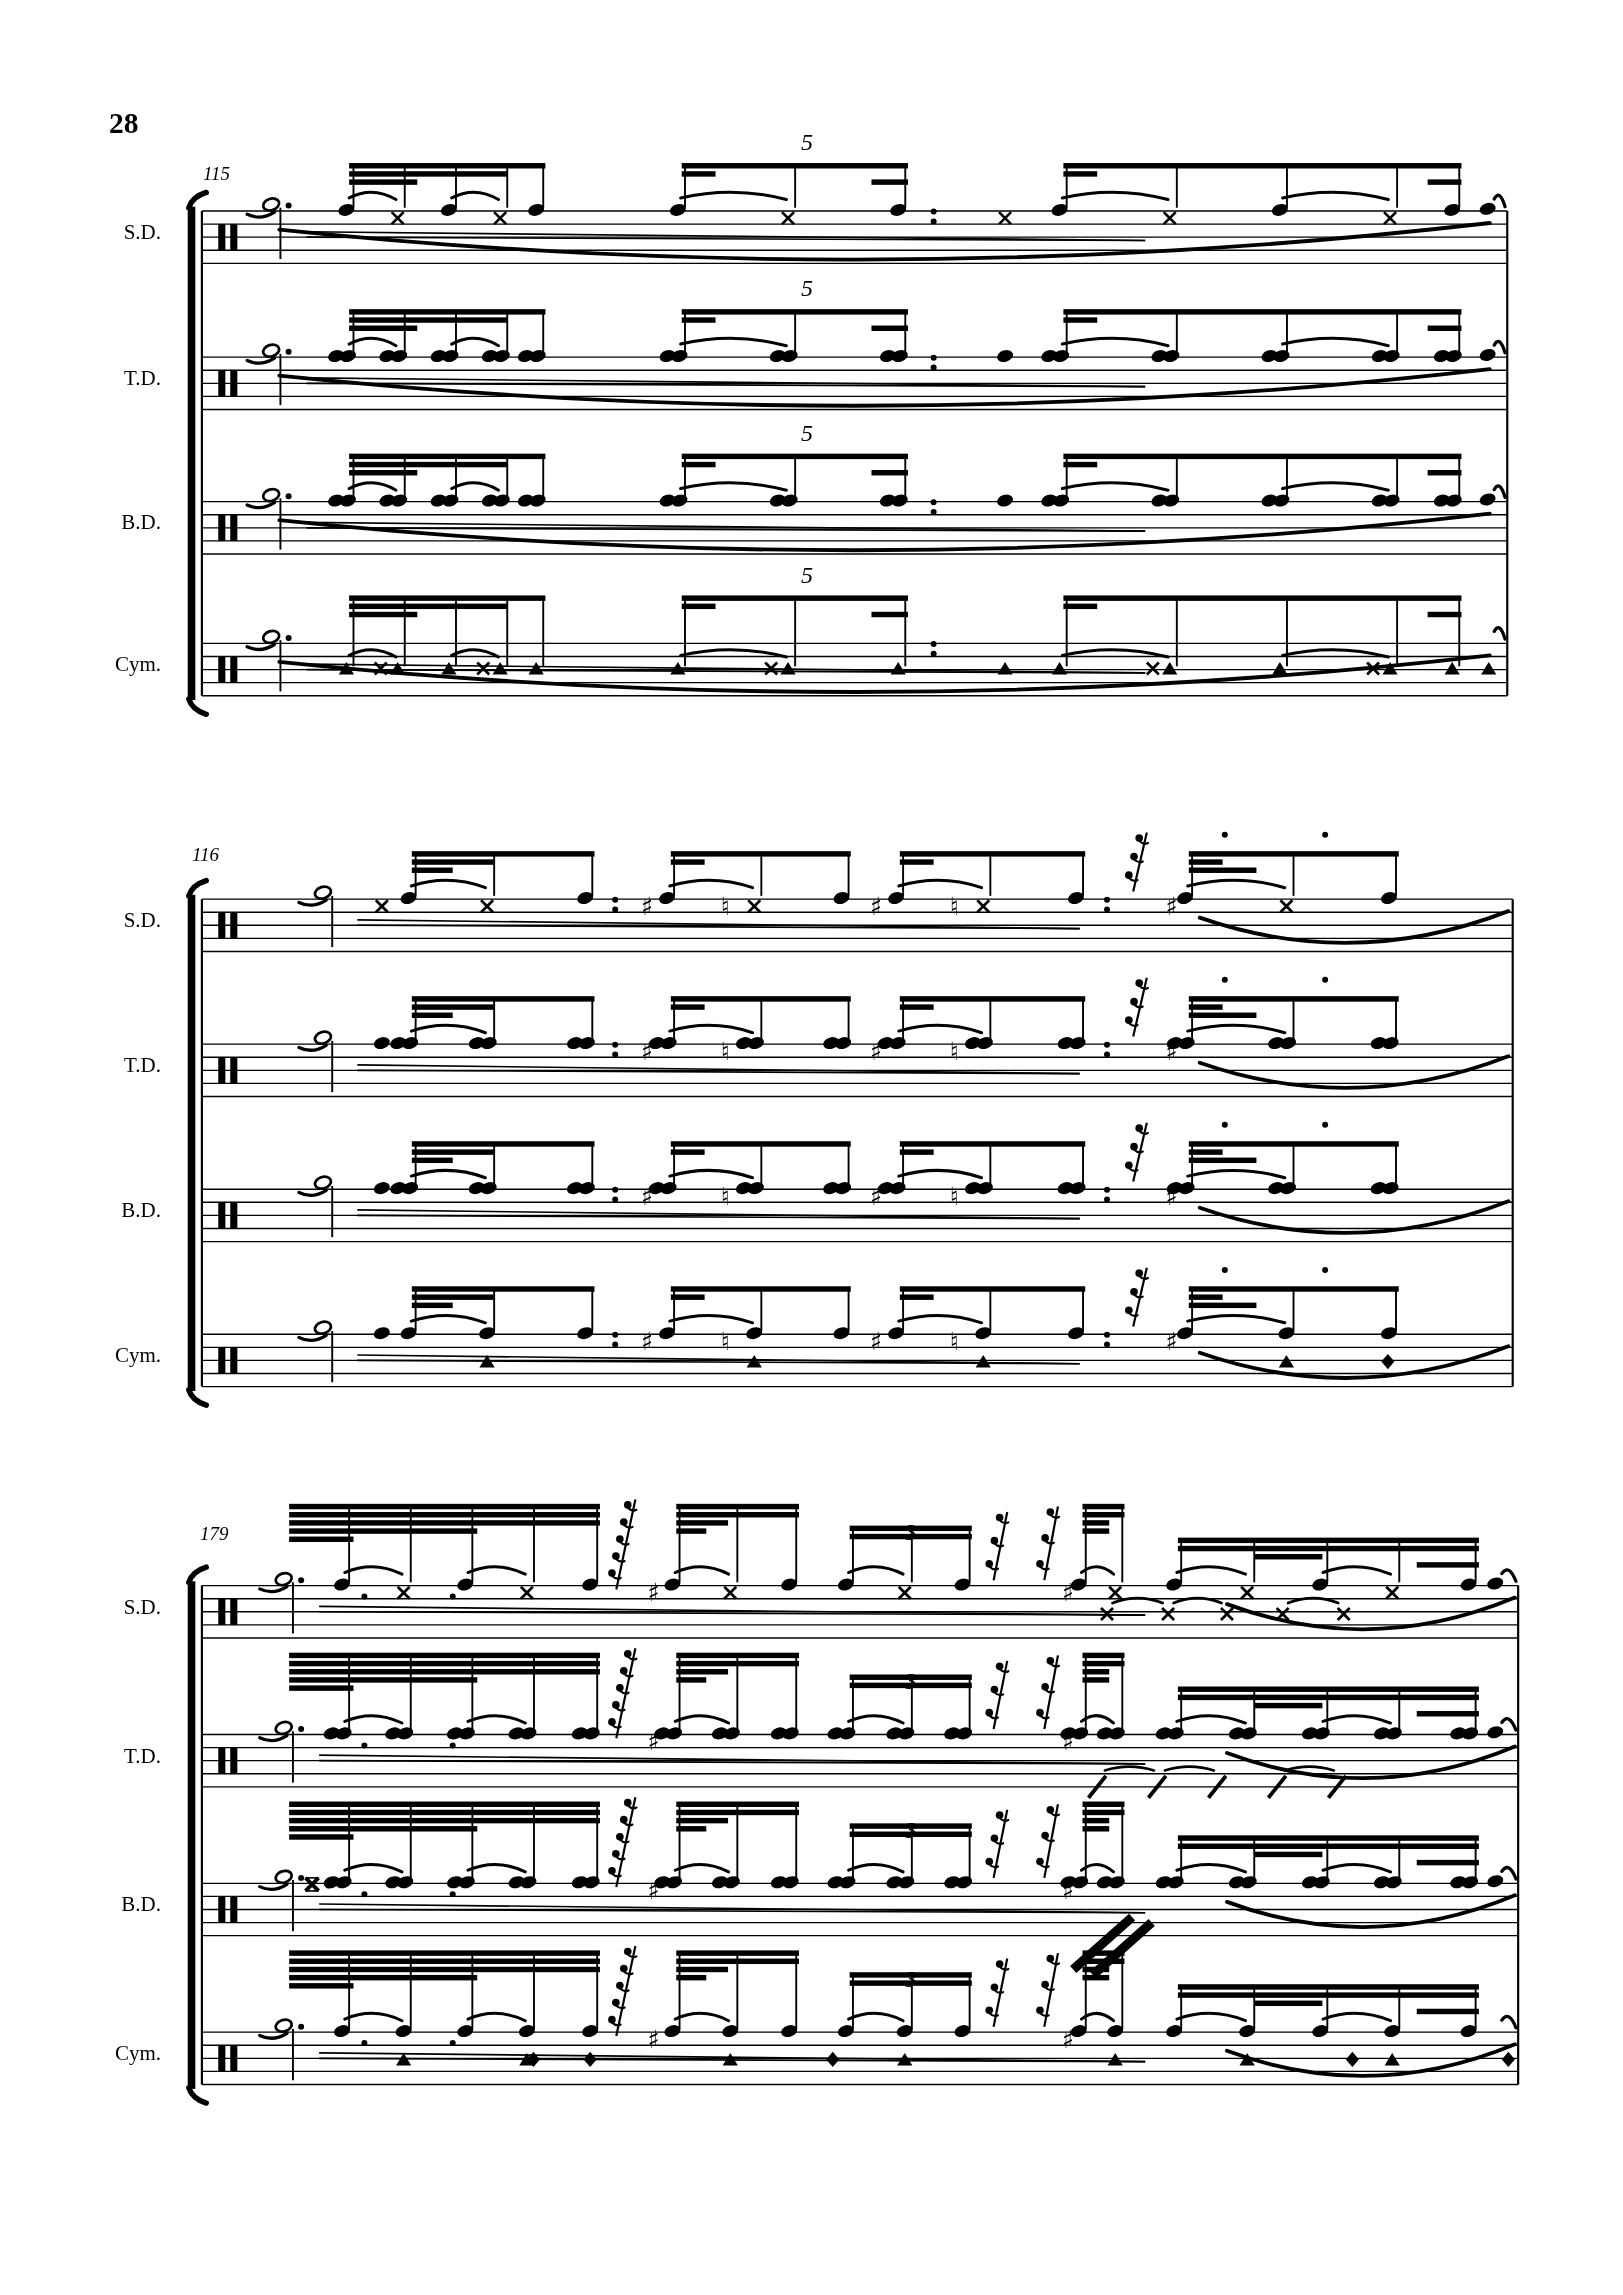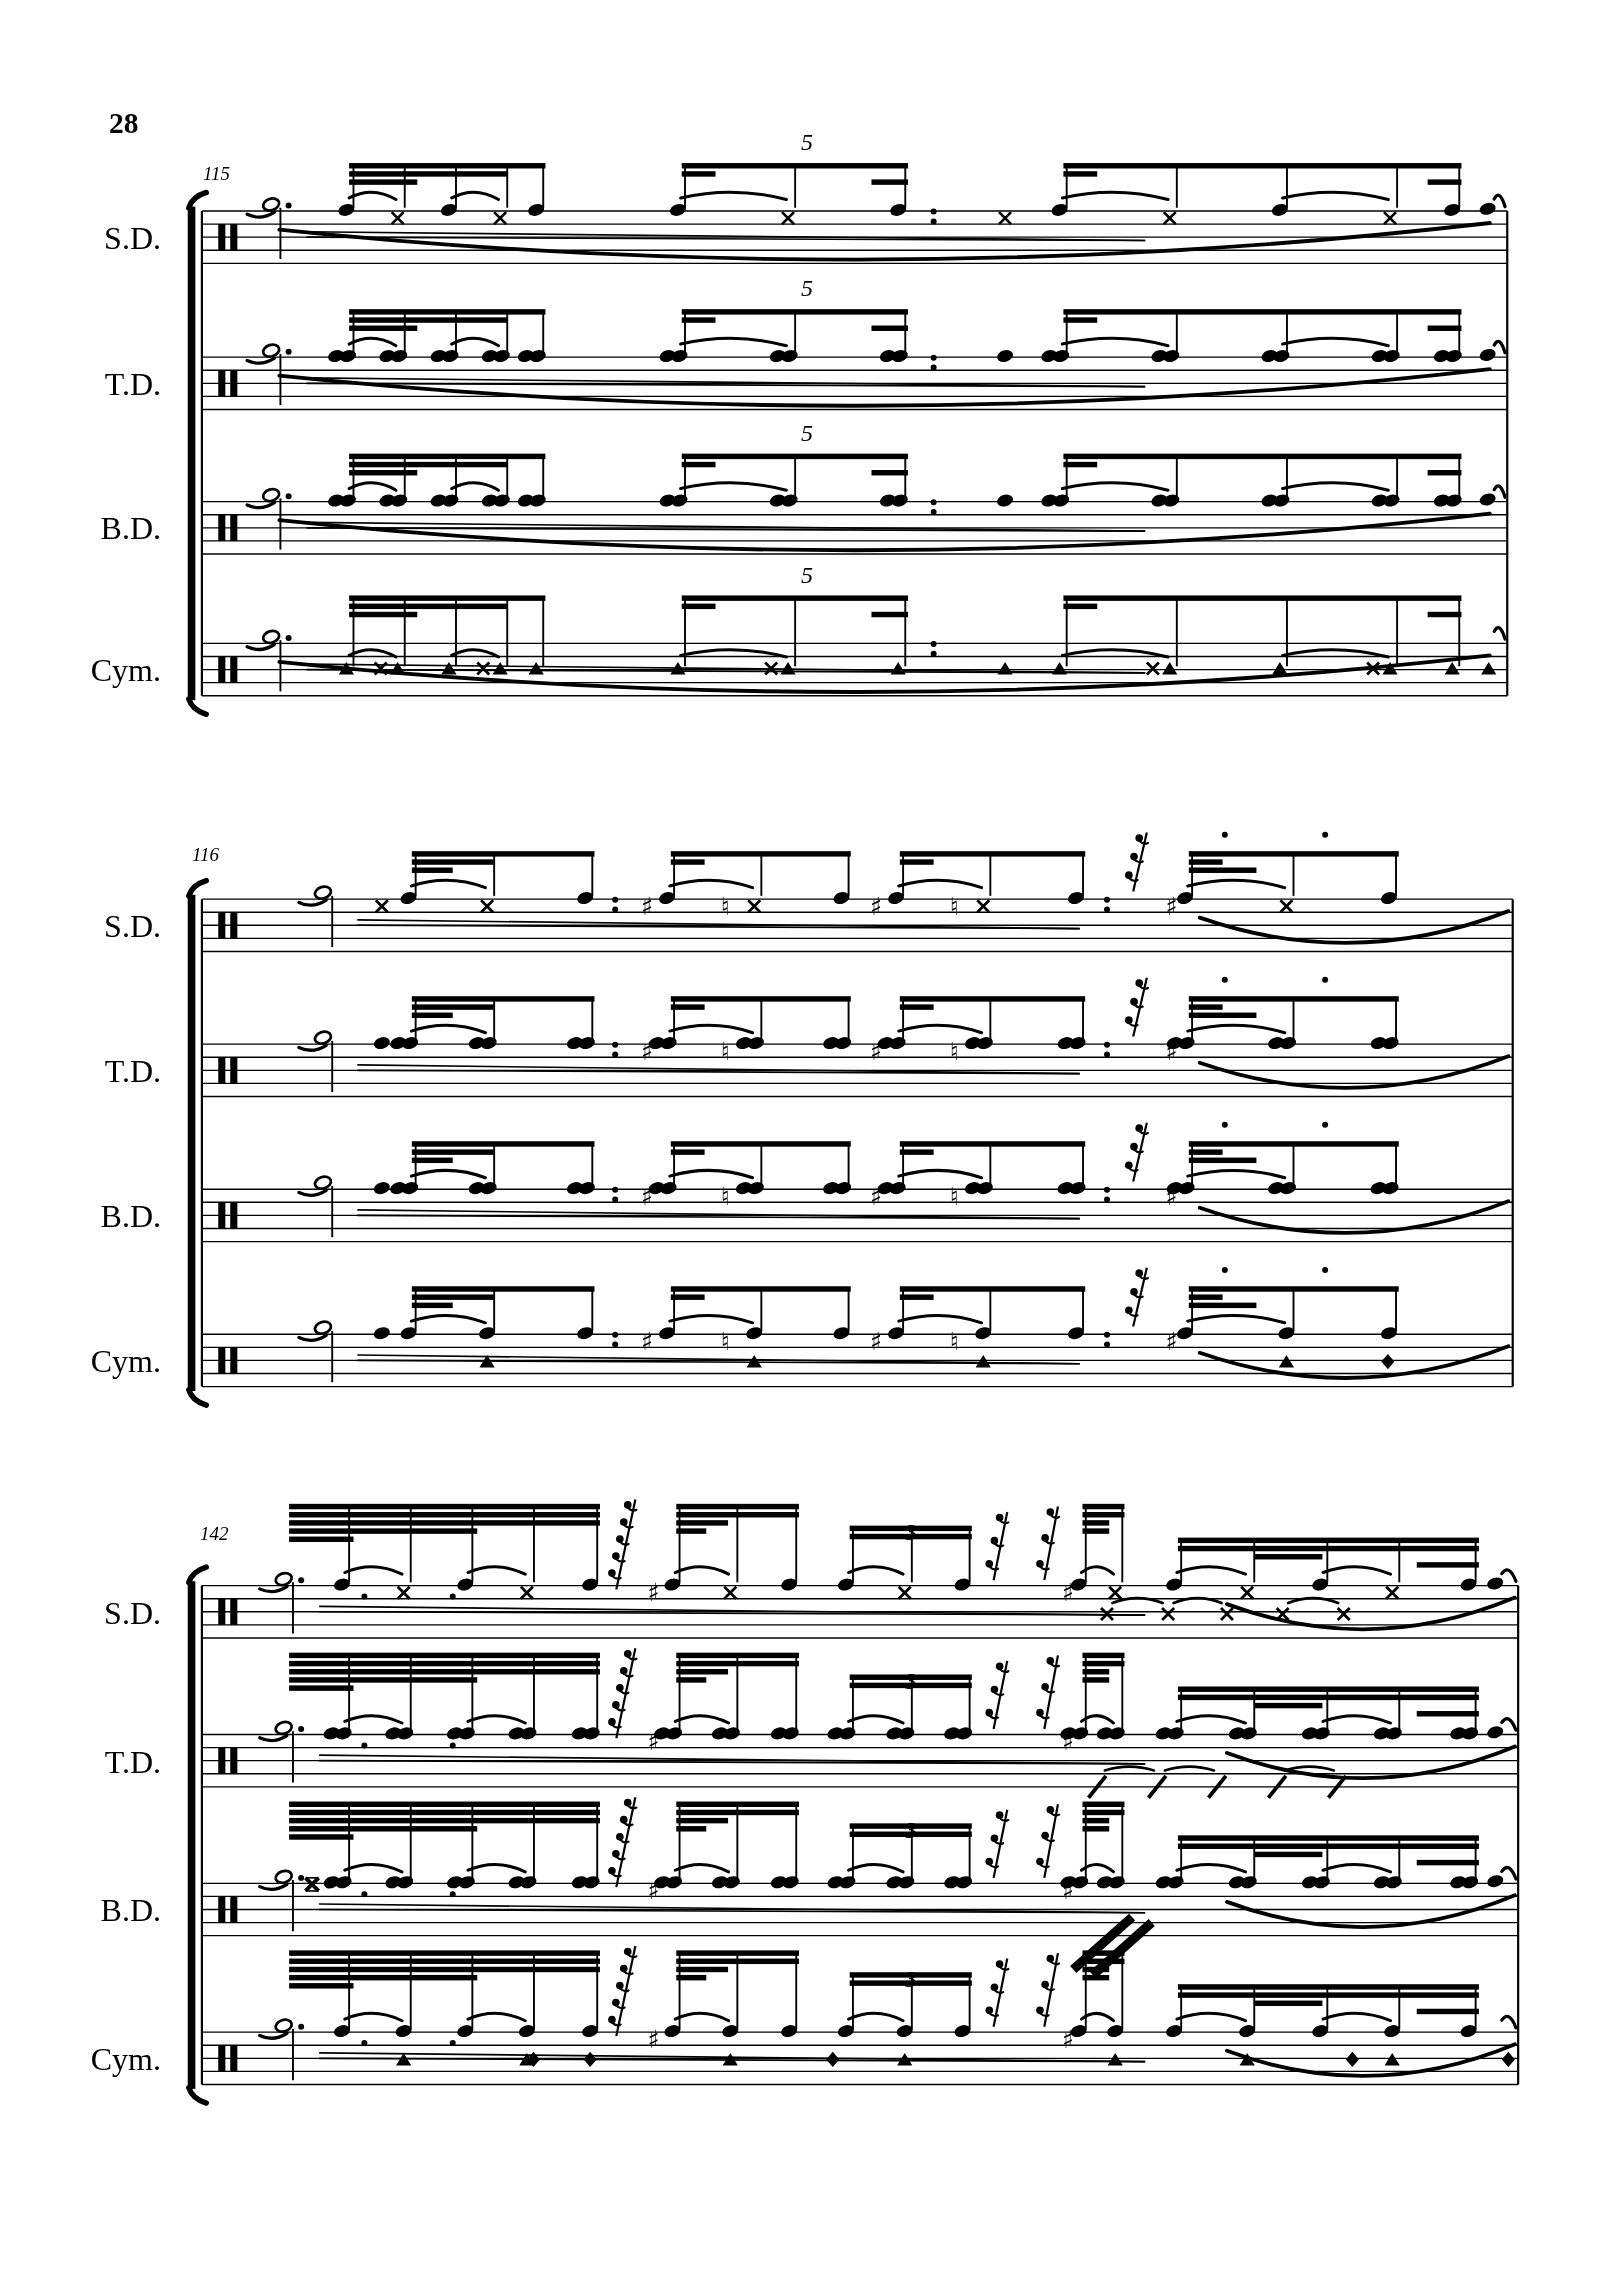--- a/index.html
+++ b/index.html
@@ -3,21 +3,21 @@
 <meta charset="utf-8">
 <style>
   html,body{margin:0;padding:0;background:#ffffff;width:1623px;height:2295px;}
   #page{position:relative;width:1623px;height:2295px;background:#ffffff;overflow:hidden;}
   #score{position:absolute;left:0;top:0;}
   .tl{position:absolute;left:0;top:0;width:100%;height:100%;pointer-events:none;}
   .tl div{position:absolute;color:#000;font-family:"Liberation Serif",serif;white-space:nowrap;}
   .page-num{font-weight:bold;font-size:29.5px;}
   .measure-num{font-style:italic;font-size:19px;}
   .tuplet{font-style:italic;font-size:24px;}
-  .staff-label{font-size:32px;width:82px;text-align:right;}
+  .staff-label{font-size:21px;width:82px;text-align:right;}
 </style>
 </head>
 <body>
 
 <div id="page">
   <svg id="score" width="1623" height="2295" viewBox="0 0 2976 4209" xmlns="http://www.w3.org/2000/svg">
       <g>
         <rect x="344" y="379" width="14" height="905" fill="#000000"></rect>
         <path d="M346,381 Q352,361 378,353" fill="none" stroke="#000000" stroke-width="10" stroke-linecap="round"></path>
         <path d="M346,1282 Q352,1302 378,1310" fill="none" stroke="#000000" stroke-width="10" stroke-linecap="round"></path>
@@ -1524,21 +1524,21 @@
       <div class="tuplet" style="left: 801px; top: 275px;">5</div>
       <div class="staff-label" style="left: 79px; top: 510px;">B.D.</div>
       <div class="tuplet" style="left: 801px; top: 420px;">5</div>
       <div class="staff-label" style="left: 79px; top: 652px;">Cym.</div>
       <div class="tuplet" style="left: 801px; top: 562px;">5</div>
       <div class="measure-num" style="left: 192px; top: 844px;">116</div>
       <div class="staff-label" style="left: 79px; top: 908px;">S.D.</div>
       <div class="staff-label" style="left: 79px; top: 1053px;">T.D.</div>
       <div class="staff-label" style="left: 79px; top: 1198px;">B.D.</div>
       <div class="staff-label" style="left: 79px; top: 1343px;">Cym.</div>
-      <div class="measure-num" style="left: 200px; top: 1523px;">142</div>
+      <div class="measure-num" style="left: 200px; top: 1523px;">179</div>
       <div class="staff-label" style="left: 79px; top: 1595px;">S.D.</div>
       <div class="tuplet" style="left: 905px; top: 1519px;">3</div>
       <div class="staff-label" style="left: 79px; top: 1744px;">T.D.</div>
       <div class="tuplet" style="left: 905px; top: 1668px;">3</div>
       <div class="staff-label" style="left: 79px; top: 1892px;">B.D.</div>
       <div class="tuplet" style="left: 905px; top: 1817px;">3</div>
       <div class="staff-label" style="left: 79px; top: 2041px;">Cym.</div>
       <div class="tuplet" style="left: 905px; top: 1966px;">3</div>
     </div>
 </div>

